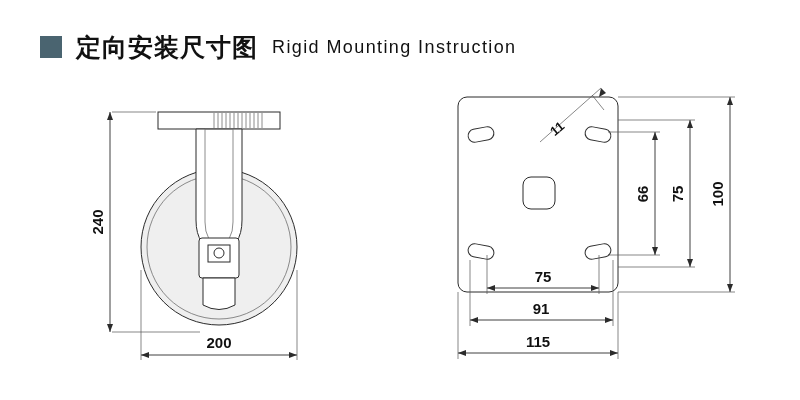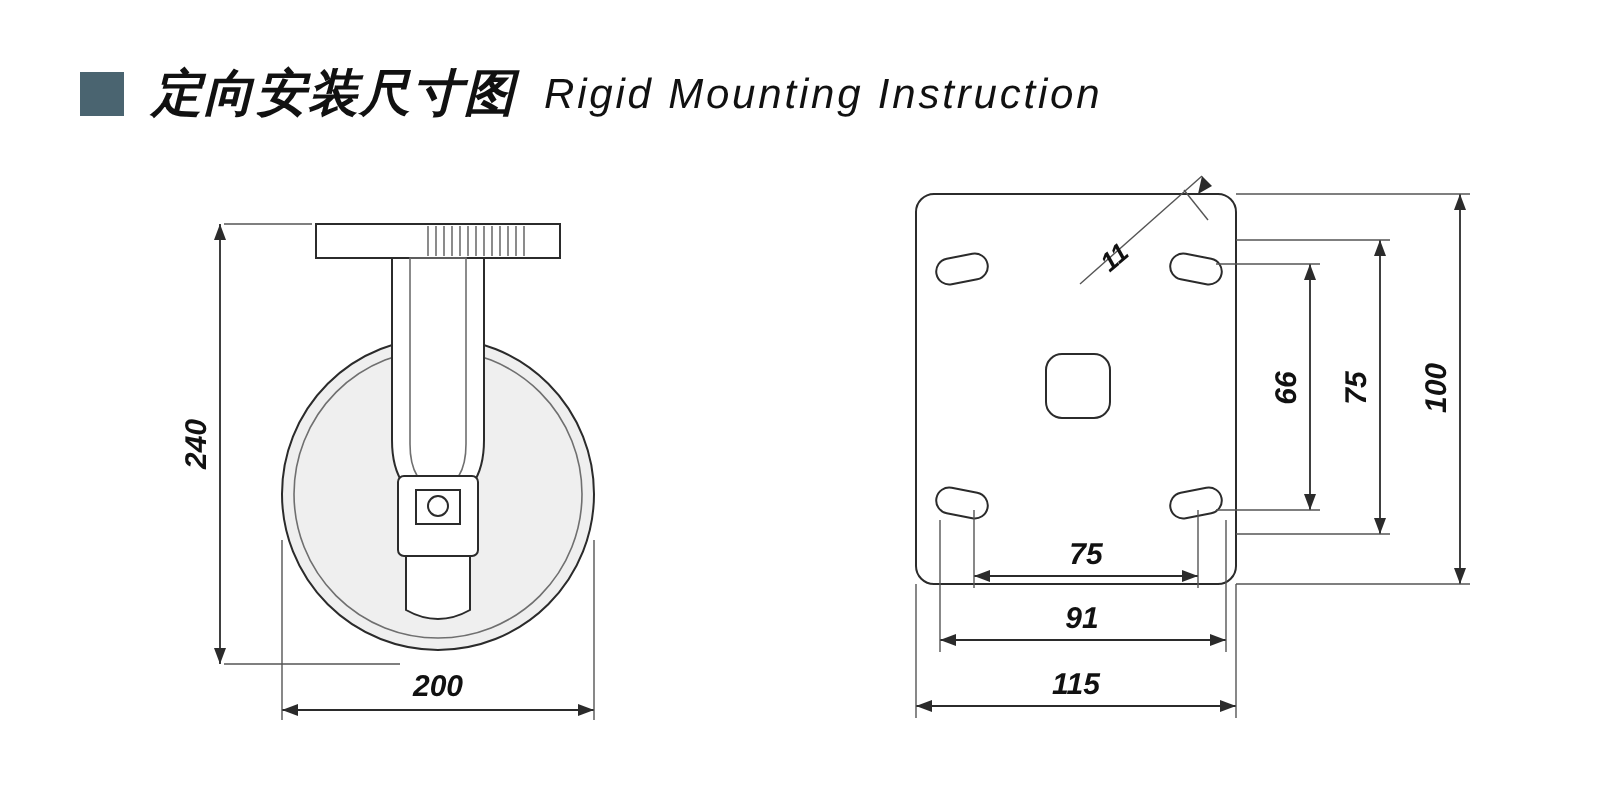--- a/index.html
+++ b/index.html
@@ -12,21 +12,20 @@
     height: 400px;
     font-family: "Liberation Sans", sans-serif;
     color: #1a1a1a;
     position: relative;
     overflow: hidden;
   }
   #page {
     position: relative;
     width: 800px;
     height: 400px;
-    font-style: italic;
   }
   
   .header {
     position: absolute;
     left: 40px;
     top: 30px;
     display: flex;
     align-items: center;
     height: 34px;
   }
@@ -39,21 +38,21 @@
   }
   .title-cn {
     font-size: 25px;
     font-weight: bold;
     letter-spacing: 1px;
     color: #111;
     line-height: 1;
     white-space: nowrap;
   }
   .title-en {
-    font-size: 21px;
+    font-size: 18px;
     color: #111;
     margin-left: 14px;
     line-height: 1;
     letter-spacing: 1.4px;
     white-space: nowrap;
   }
   
   .drawing {
     position: absolute;
     left: 0;

